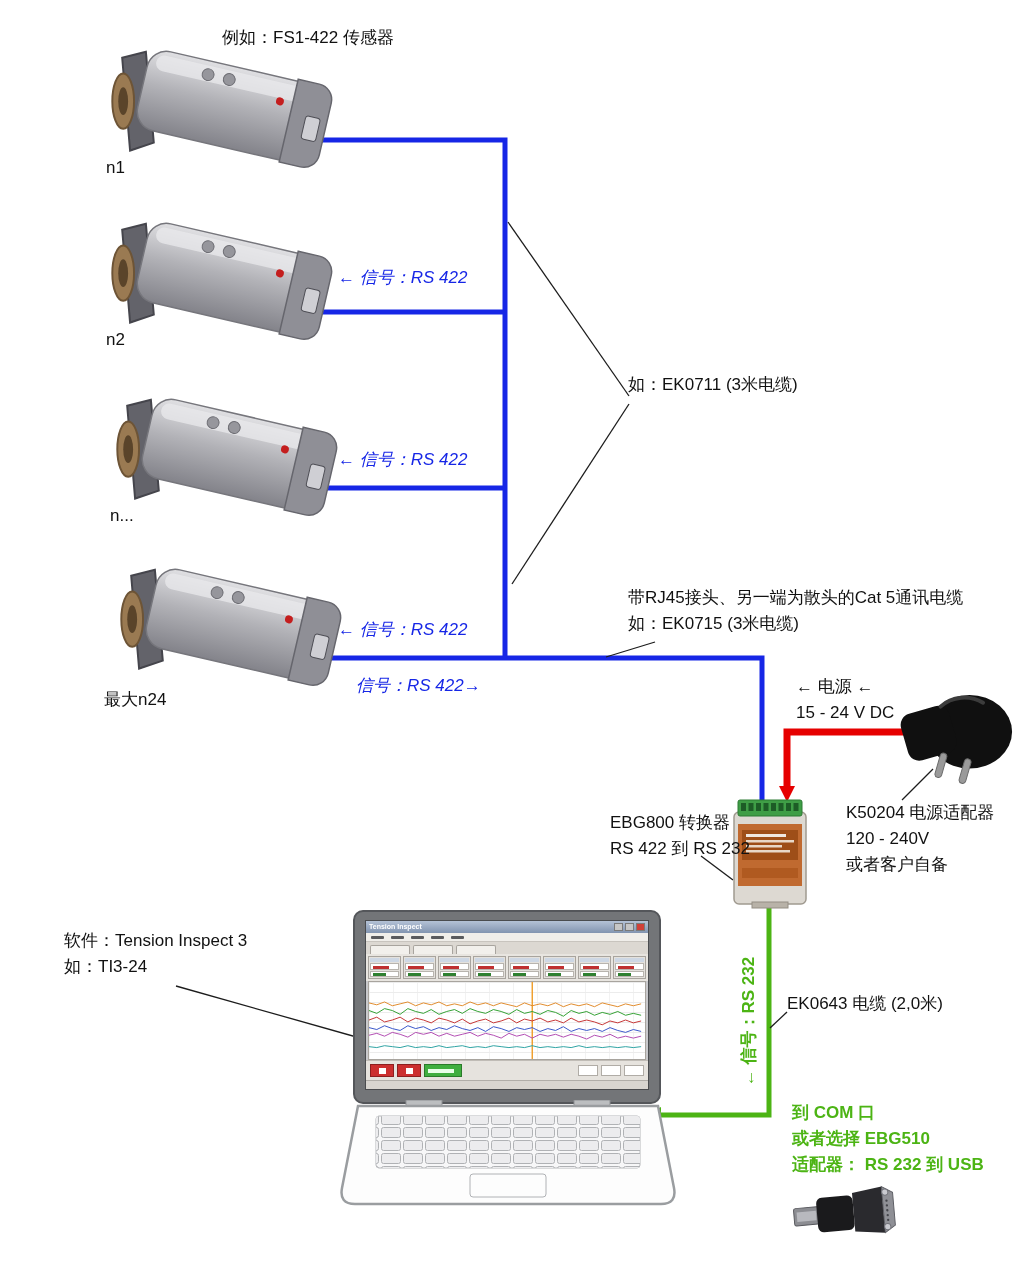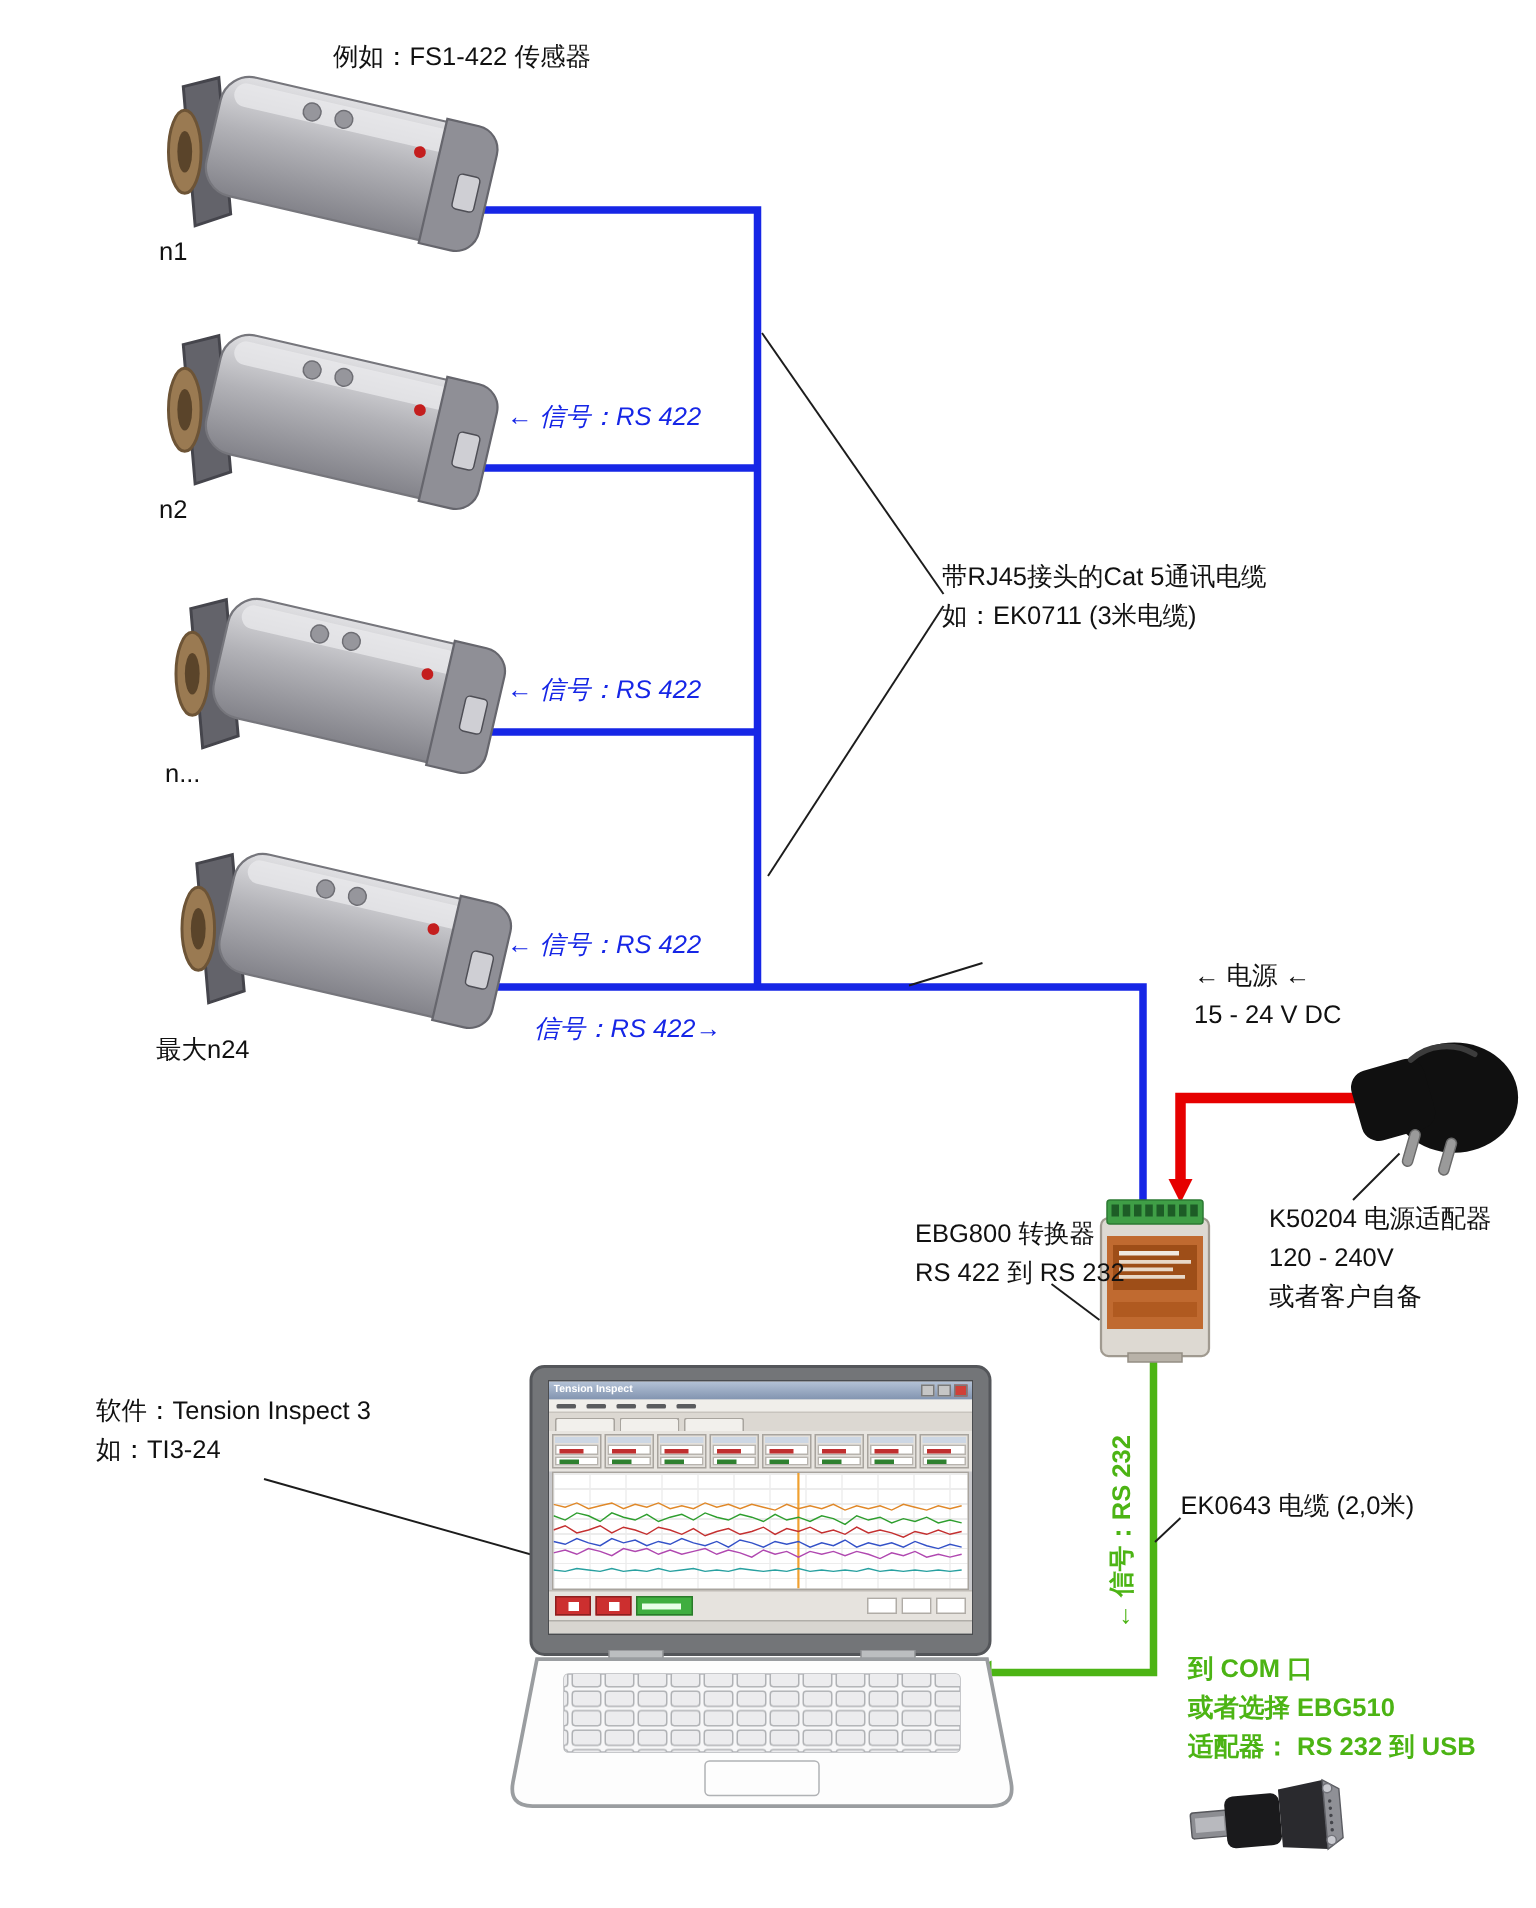--- a/index.html
+++ b/index.html
@@ -294,26 +294,29 @@
   <div class="lbl" style="left:106px;top:330px">n2</div>
   <div class="lbl" style="left:110px;top:506px">n...</div>
   <div class="lbl" style="left:104px;top:688px">最大n24</div>
 
   <div class="lbl sig" style="left:338px;top:266px">← 信号：RS 422</div>
   <div class="lbl sig" style="left:338px;top:448px">← 信号：RS 422</div>
   <div class="lbl sig" style="left:338px;top:618px">← 信号：RS 422</div>
   <div class="lbl sig" style="left:356px;top:674px">信号：RS 422→</div>
 
   <div class="lbl" style="left:628px;top:372px">
-    <div>带RJ45接头的Cat 5通讯电缆</div>
     <div>如：EK0711 (3米电缆)</div>
   </div>
 
-
-  <div class="lbl" style="left:796px;top:638px">
+  <div class="lbl" style="left:628px;top:585px">
+    <div>带RJ45接头、另一端为散头的Cat 5通讯电缆</div>
+    <div>如：EK0715 (3米电缆)</div>
+  </div>
+
+  <div class="lbl" style="left:796px;top:674px">
     <div>← 电源 ←</div>
     <div>15 - 24 V DC</div>
   </div>
 
   <div class="lbl" style="left:846px;top:800px">
     <div>K50204  电源适配器</div>
     <div>120 - 240V</div>
     <div>或者客户自备</div>
   </div>
 

